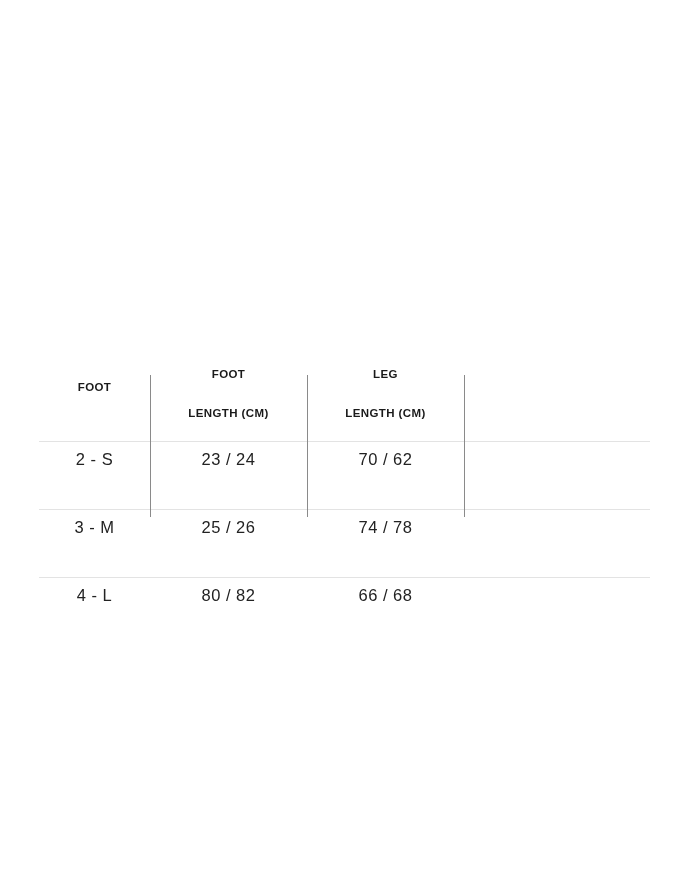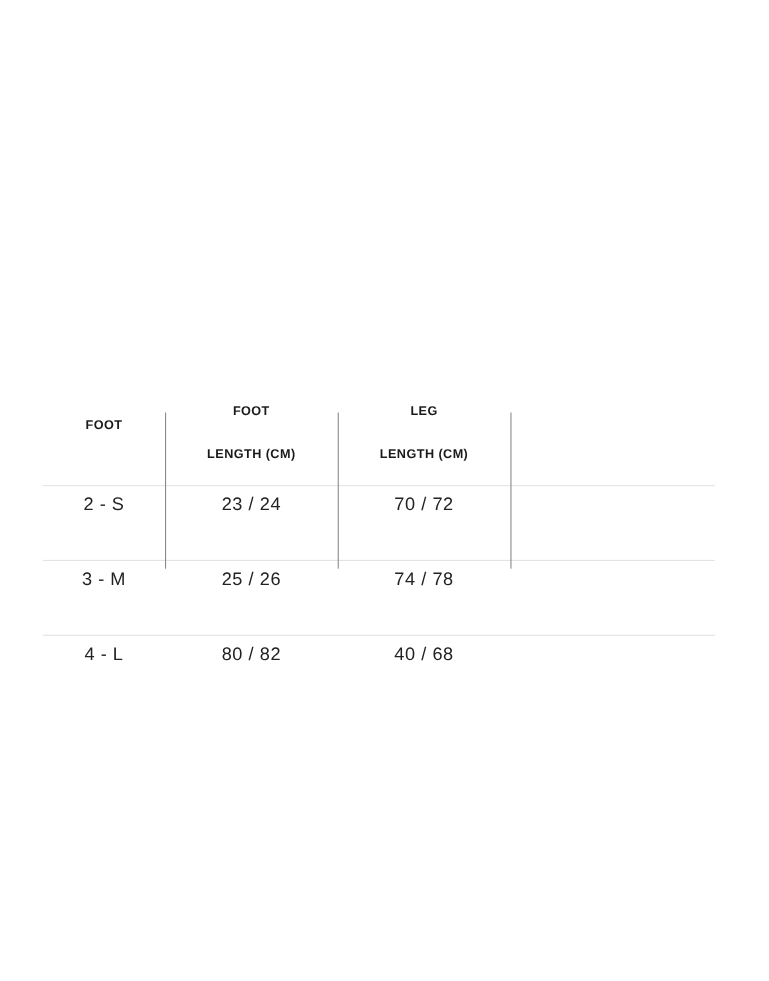--- a/index.html
+++ b/index.html
@@ -91,33 +91,33 @@
       </div>
       <div class="header-cell">
         <span class="header-line">LEG</span>
         <span class="header-line">LENGTH (CM)</span>
       </div>
     </div>
 
     <div class="grid-row data-row">
       <div class="data-cell">2 - S</div>
       <div class="data-cell">23 / 24</div>
-      <div class="data-cell">70 / 72</div>
+      <div class="data-cell">70 / 62</div>
     </div>
 
     <div class="grid-row data-row">
       <div class="data-cell">3 - M</div>
       <div class="data-cell">25 / 26</div>
       <div class="data-cell">74 / 78</div>
     </div>
 
     <div class="grid-row data-row">
       <div class="data-cell">4 - L</div>
       <div class="data-cell">80 / 82</div>
-      <div class="data-cell">40 / 68</div>
+      <div class="data-cell">66 / 68</div>
     </div>
 
     <div class="v-divider v-divider-1"></div>
     <div class="v-divider v-divider-2"></div>
     <div class="v-divider v-divider-3"></div>
 
   </div>
 </div>
 
 </body></html>

